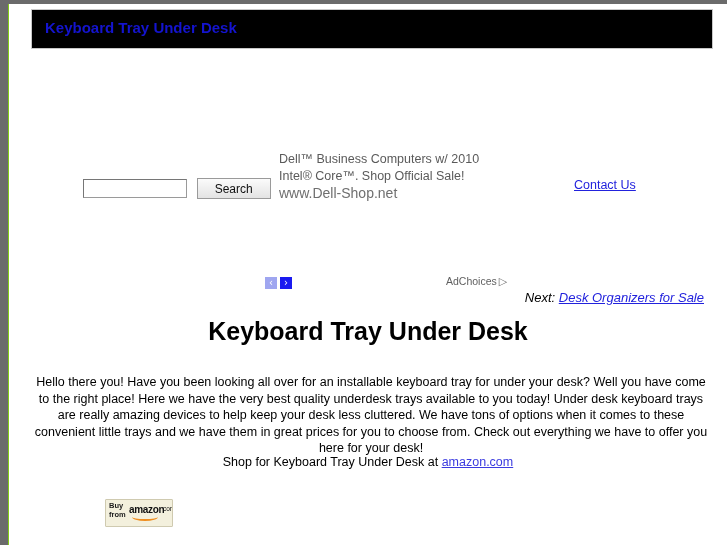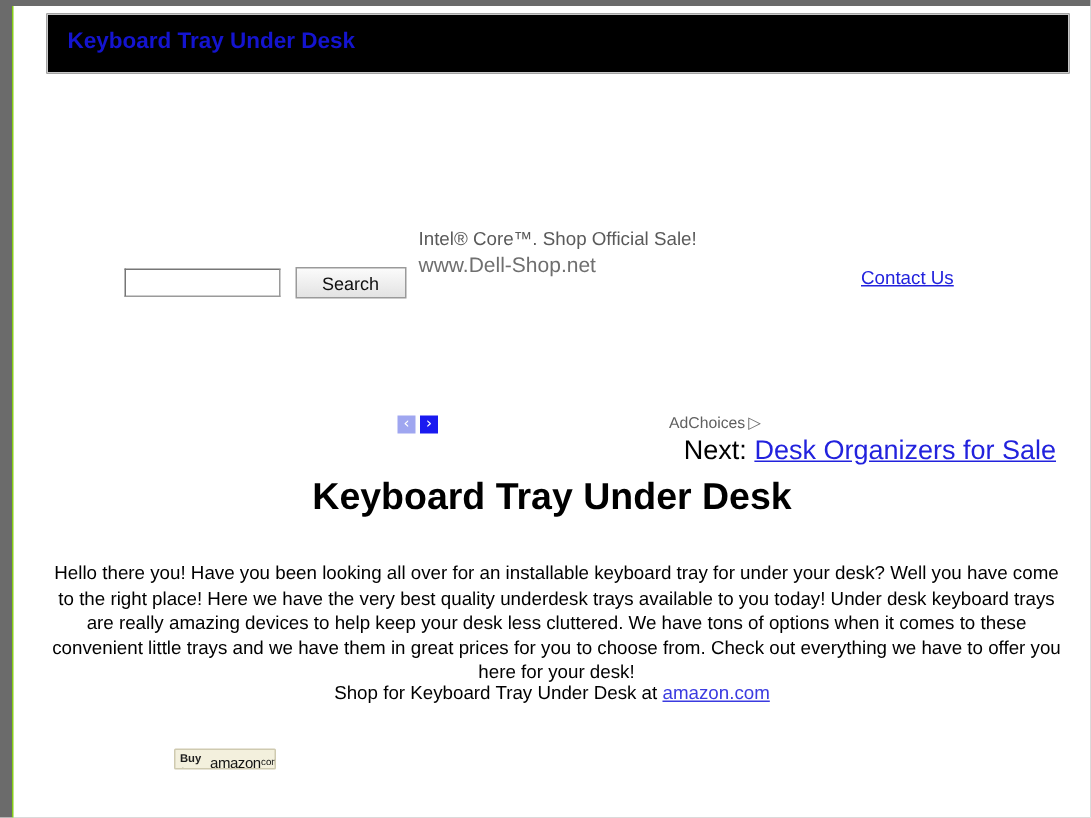--- a/index.html
+++ b/index.html
@@ -171,23 +171,24 @@
     margin-left: 2px;
     font-size: 11px;
     color: #6a6a6a;
   }
 
   
   #next-line {
     position: absolute;
     right: 23px;
     top: 286px;
-    font-size: 18px;
-    color: #000000;
-    white-space: nowrap;
+    font-size: 13px;
+    color: #000000;
+    white-space: nowrap;
+    font-style: italic;
   }
   #next-link {
     color: #2222dd;
     text-decoration: underline;
     cursor: pointer;
   }
 
   
   #page-title {
     position: absolute;
@@ -228,45 +229,44 @@
     text-decoration: underline;
     cursor: pointer;
   }
 
   
   #amazon-badge {
     position: absolute;
     left: 96px;
     top: 495px;
     width: 68px;
-    height: 14px;
+    height: 28px;
     background: #f3f0dd;
     border: 1px solid #cfcab0;
     border-radius: 1px;
     box-sizing: border-box;
     cursor: pointer;
     overflow: hidden;
-    margin-left: 11px;
   }
   #amazon-badge .buyfrom {
     position: absolute;
     left: 3px;
     top: 2px;
     width: 19px;
     font-size: 7.5px;
     font-weight: bold;
     line-height: 8.5px;
     color: #1d1d1d;
   }
   #amazon-badge .wordmark {
     position: absolute;
     left: 23px;
     top: 4px;
     font-size: 10px;
-    font-weight: normal;
+    font-weight: bold;
     color: #111111;
     letter-spacing: -0.3px;
   }
   #amazon-badge .dotcom {
     position: absolute;
     left: 57px;
     top: 5px;
     font-size: 6.5px;
     color: #111111;
   }
@@ -289,20 +289,21 @@
     <div id="site-header">
       <div class="title">Keyboard Tray Under Desk</div>
     </div>
 
     <div id="search-area">
       <input id="search-input" type="text" placeholder="" style="">
       <button id="search-button">Search</button>
     </div>
 
     <div id="ad-block">
+      <div class="ad-line">Dell™ Business Computers w/ 2010</div>
       <div class="ad-line">Intel® Core™. Shop Official Sale!</div>
       <div id="ad-url">www.Dell-Shop.net</div>
     </div>
 
     <a id="contact-link">Contact Us</a>
 
     <div id="ad-nav">
       <span class="nav-arrow prev">‹</span><span class="nav-arrow next">›</span>
     </div>
 

